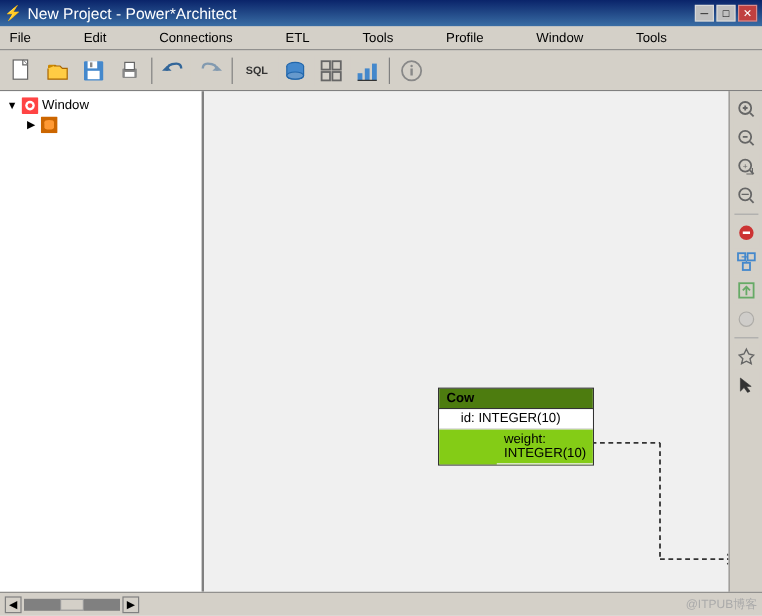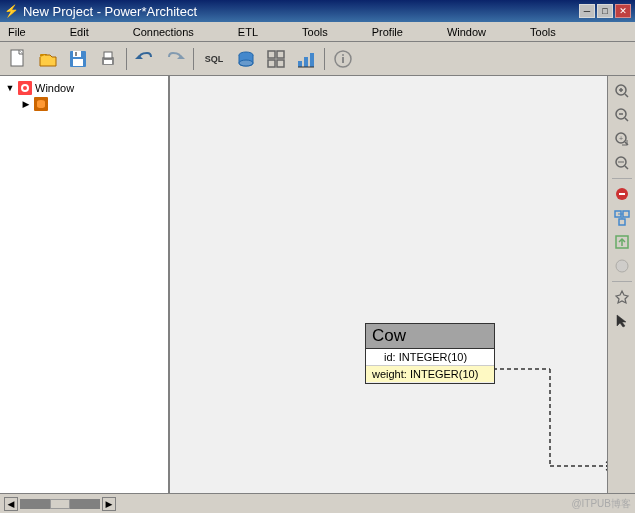--- a/index.html
+++ b/index.html
@@ -136,34 +136,35 @@
     }
 
     
     .er-table {
       position: absolute;
       border: 1px solid #333;
       background: white;
       min-width: 120px;
     }
     .er-table-header {
-      background: #a3a3a3;
+      background: #4d7c0f;
       padding: 2px 6px;
-      font-size: 17px;
-      font-weight: normal;
+      font-size: 11px;
+      font-weight: bold;
       border-bottom: 1px solid #333;
     }
     .er-table-pk {
       background: #fff;
       border-bottom: 1px solid #ccc;
       padding: 2px 18px;
       font-size: 11px;
     }
     .er-table-body {
-      background: #fef9c3;
+      background: #84cc16;
+      padding-left: 48px;
     }
     .er-table-row {
       padding: 2px 6px;
       font-size: 11px;
       border-bottom: 1px solid #eee;
     }
 
     
     .canvas-svg {
       position: absolute;

